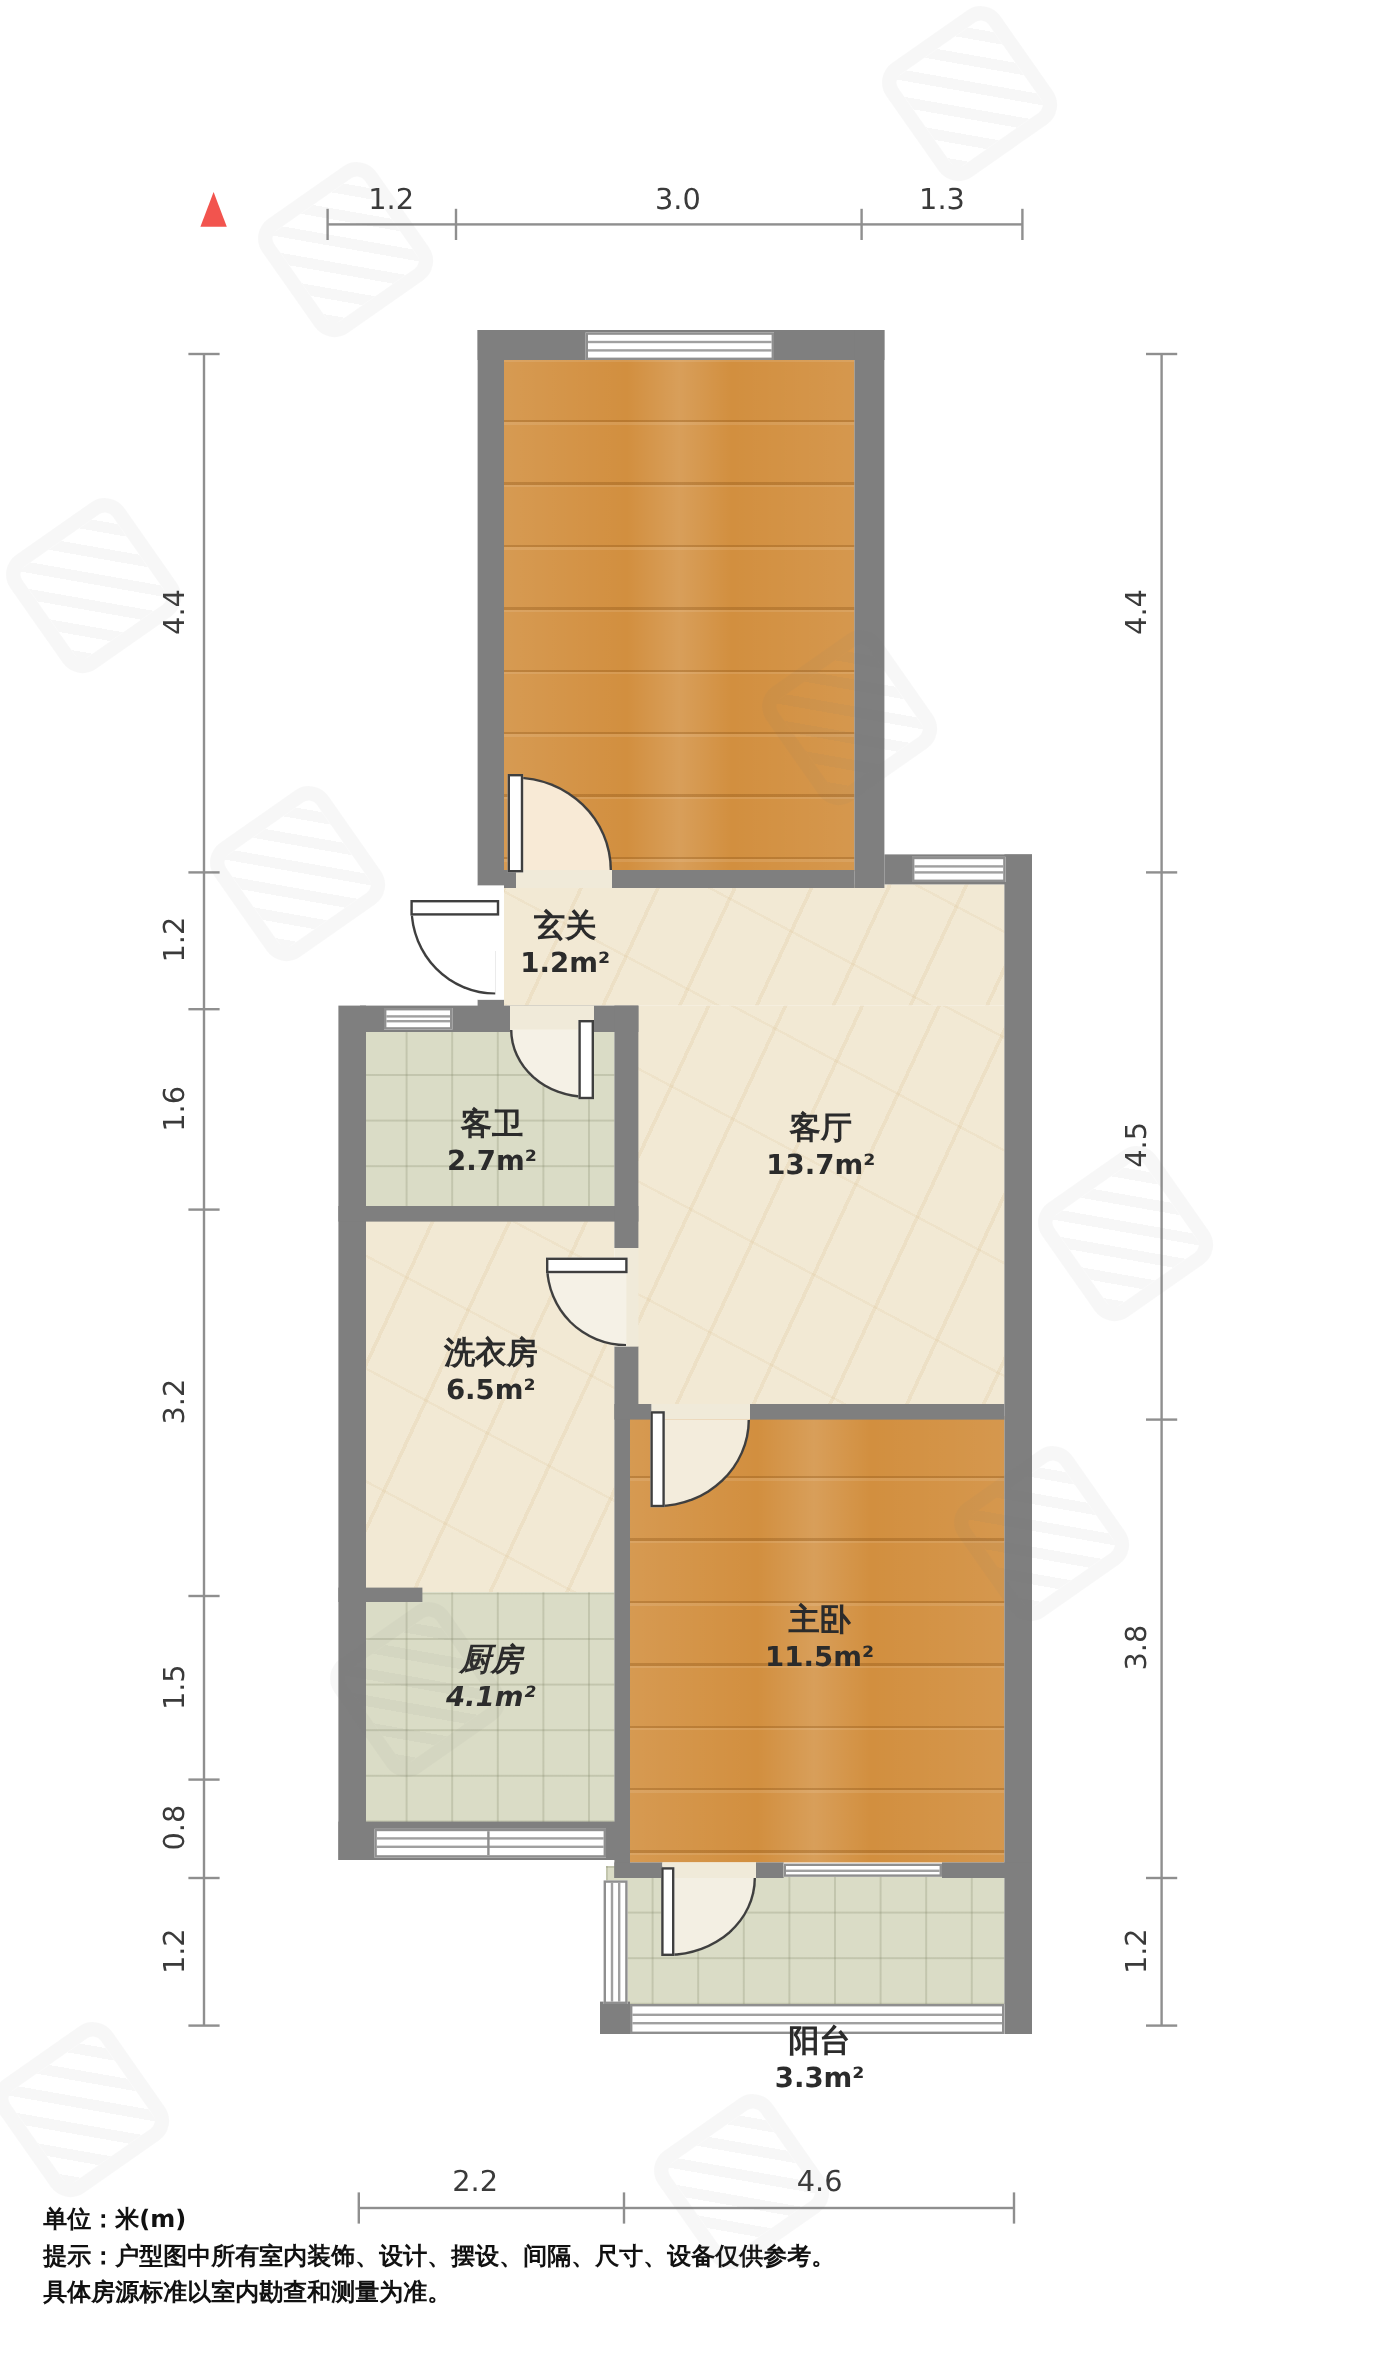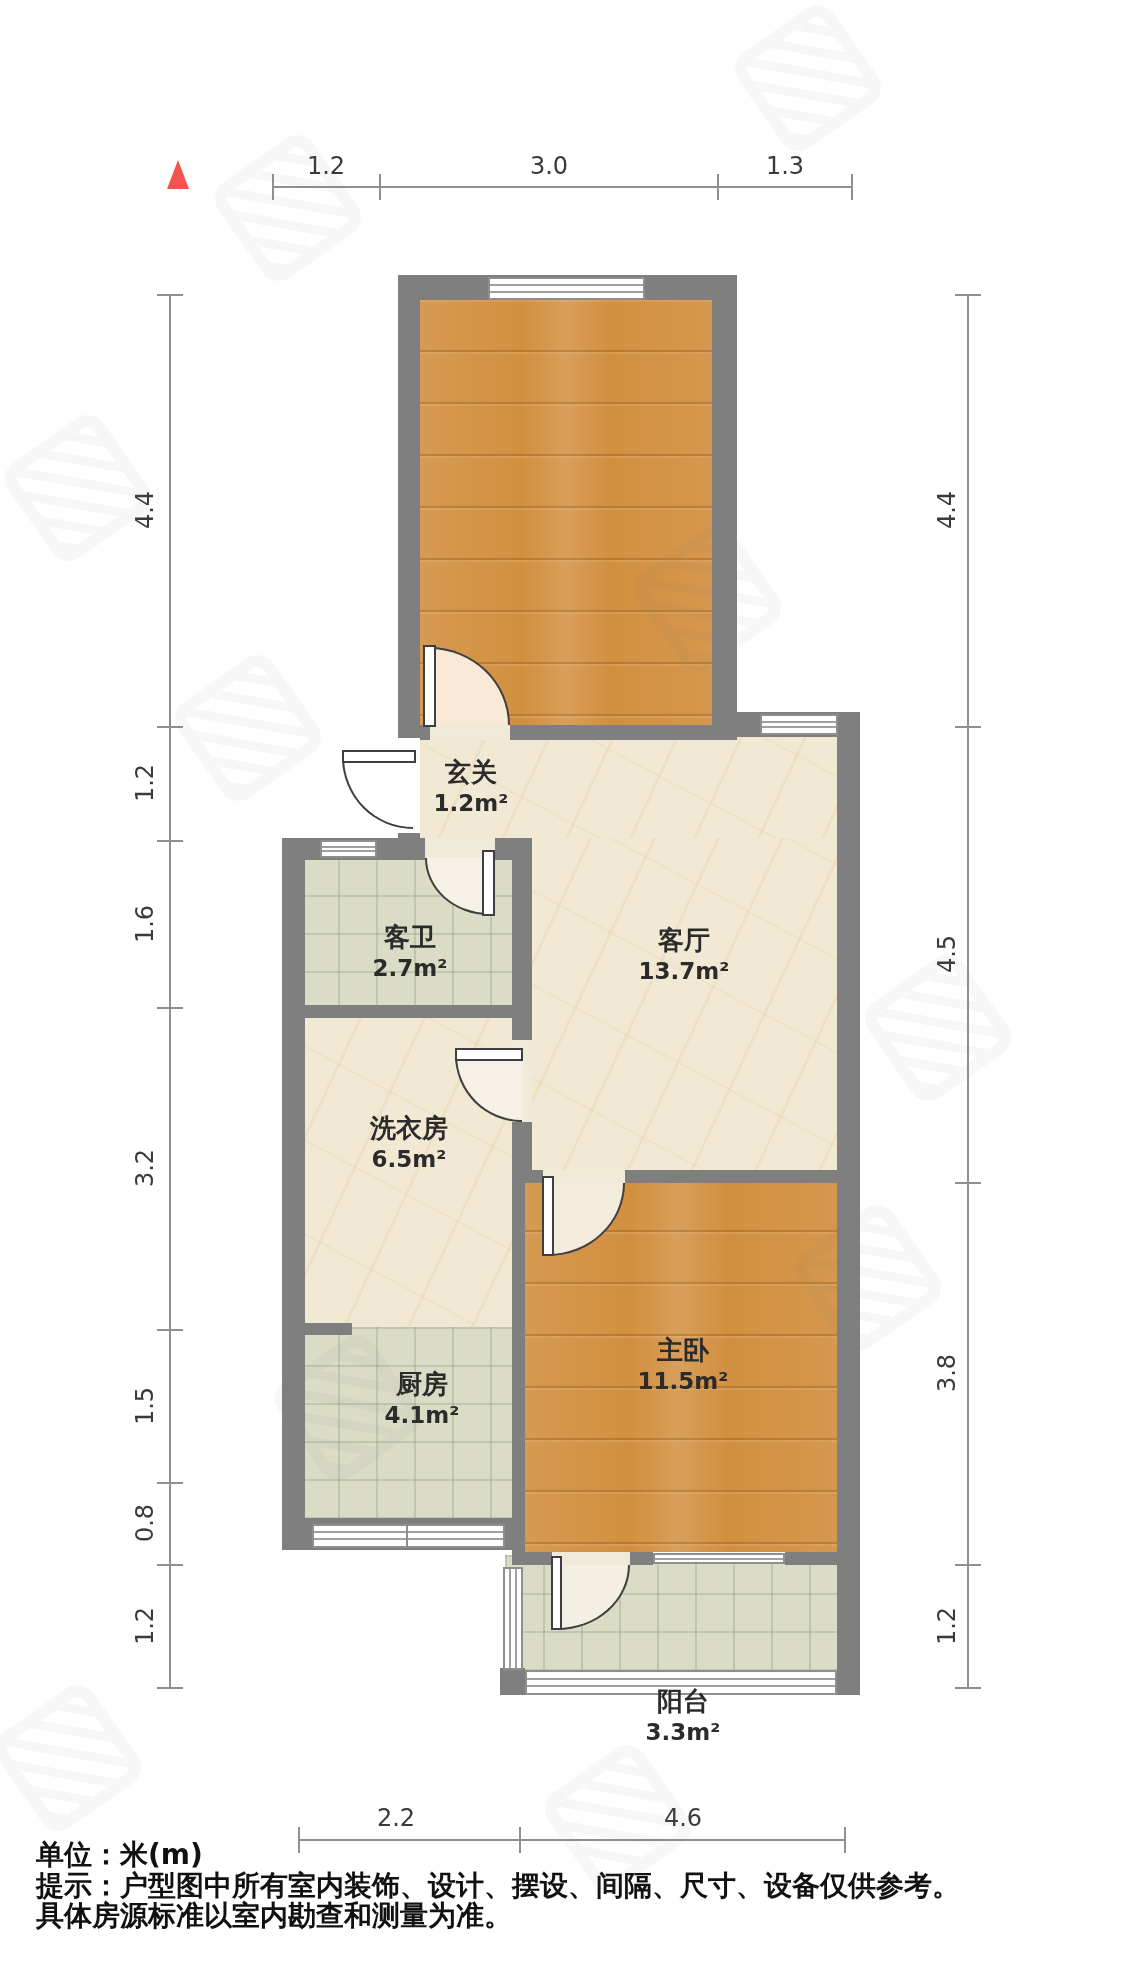--- a/index.html
+++ b/index.html
@@ -34,21 +34,21 @@
   .rlabel{position:absolute;width:170px;text-align:center;color:#2b2b2b;font-weight:600;}
   .rname{font-size:26px;line-height:32px;display:block;}
   .rarea{font-size:23px;line-height:30px;display:block;}
   .dimline{position:absolute;background:#8f8f8f;}
   .tick-v{position:absolute;width:2px;height:26px;background:#8f8f8f;}
   .tick-h{position:absolute;width:26px;height:2px;background:#8f8f8f;}
   .dimlab{position:absolute;width:70px;text-align:center;font-size:24px;color:#3a3a3a;}
   .rot{transform:rotate(-90deg);}
   .tri{position:absolute;width:0;height:0;border-left:11px solid transparent;
        border-right:11px solid transparent;border-bottom:29px solid #f2544e;}
-  .footer-line{position:absolute;left:36px;font-size:28px;color:#111;font-weight:600;white-space:nowrap;}
+  .footer-line{position:absolute;left:36px;font-size:20px;color:#111;font-weight:600;white-space:nowrap;}
   .wm{position:absolute;width:92px;height:92px;border:12px solid #777;border-radius:20px;opacity:.05;
       background:repeating-linear-gradient(45deg,#777 0 9px,rgba(0,0,0,0) 9px 22px);transform:rotate(-35deg);}
 </style>
 </head>
 <body>
 
 <div id="plan">
 
   <div class="tri" style="left:167px;top:160px;"></div>
 
@@ -132,36 +132,36 @@
     <span class="rarea">13.7m²</span>
   </div>
   <div class="rlabel" style="left:324px;top:1112px;">
     <span class="rname">洗衣房</span>
     <span class="rarea">6.5m²</span>
   </div>
   <div class="rlabel" style="left:598px;top:1334px;">
     <span class="rname">主卧</span>
     <span class="rarea">11.5m²</span>
   </div>
-  <div class="rlabel" style="left:337px;top:1368px;">
+  <div class="rlabel" style="left:324px;top:1368px;font-style:italic;">
     <span class="rname">厨房</span>
     <span class="rarea">4.1m²</span>
   </div>
   <div class="rlabel" style="left:598px;top:1661px;margin-top:24px;">
     <span class="rname">阳台</span>
     <span class="rarea">3.3m²</span>
   </div>
 
   <div class="dimline" style="left:273px;top:186px;width:579px;height:2px;"></div>
   <div class="tick-v" style="left:272px;top:174px;"></div>
   <div class="tick-v" style="left:379px;top:174px;"></div>
   <div class="tick-v" style="left:717px;top:174px;"></div>
   <div class="tick-v" style="left:851px;top:174px;"></div>
   <div class="dimlab" style="left:291px;top:152px;">1.2</div>
-  <div class="dimlab" style="left:514px;top:152px;">3.0</div>
+  <div class="dimlab" style="left:514px;top:152px;text-align:right;">3.0</div>
   <div class="dimlab" style="left:750px;top:152px;">1.3</div>
 
   <div class="dimline" style="left:169px;top:295px;width:2px;height:1393px;"></div>
   <div class="tick-h" style="left:157px;top:294px;"></div>
   <div class="tick-h" style="left:157px;top:726px;"></div>
   <div class="tick-h" style="left:157px;top:840px;"></div>
   <div class="tick-h" style="left:157px;top:1007px;"></div>
   <div class="tick-h" style="left:157px;top:1329px;"></div>
   <div class="tick-h" style="left:157px;top:1482px;"></div>
   <div class="tick-h" style="left:157px;top:1564px;"></div>

